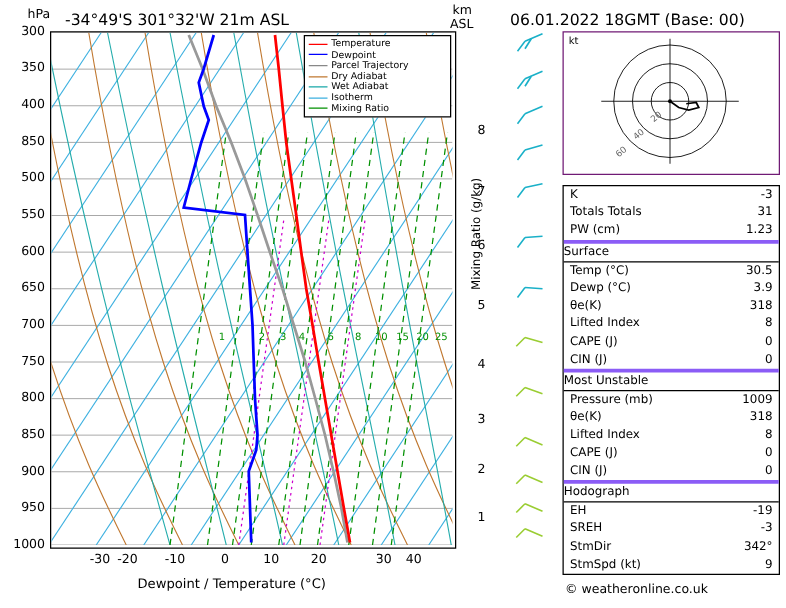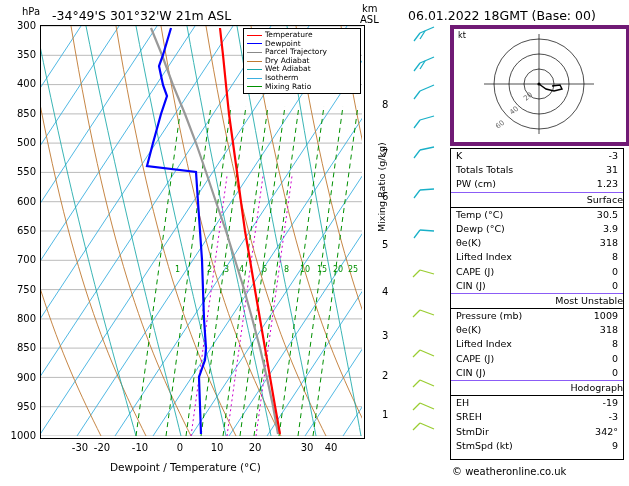--- a/index.html
+++ b/index.html
@@ -48,33 +48,33 @@
   }
   #legend .row{display:flex;align-items:center;height:8.6px;}
   #legend .sw{width:15px;height:0;border-top:1.6px solid #000;margin-right:3px;flex:none;}
 
   
   #right-col{left:400px;top:0;width:229px;height:486px;}
   #date-title{left:408px;top:8px;font-size:12.5px;white-space:nowrap;}
 
   #hodo-box{
     left:450px;top:25px;width:172px;height:113px;
-    border:4px solid #701a75;background:#fff;
+    border:1px solid #701a75;background:#fff;
   }
   #hodo-kt{left:4px;top:2px;font-size:8px;position:absolute;}
 
   #table-box{
     left:450px;top:148px;width:172px;height:310px;
     border:1px solid #000;background:#fff;
     font-size:9.5px;
   }
   .trow{display:flex;justify-content:space-between;padding:0 5px;height:14.2px;line-height:14.2px;}
   .trow .k{white-space:nowrap;}
   .trow .v{white-space:nowrap;}
-  .thdr{text-align:right;height:14.2px;line-height:14.2px;border-top:1px solid #8b5cf6;border-bottom:1px solid #000;font-size:9.5px;}
+  .thdr{text-align:left;height:14.2px;line-height:14.2px;border-top:3px solid #8b5cf6;border-bottom:1px solid #000;font-size:9.5px;}
 
   #copyright{left:452px;top:466px;font-size:10px;}
 
   
   #barbs{left:400px;top:25px;width:50px;height:412px;}
 </style>
 </head>
 <body>
 
 <div class="abs" id="skewt-panel">

